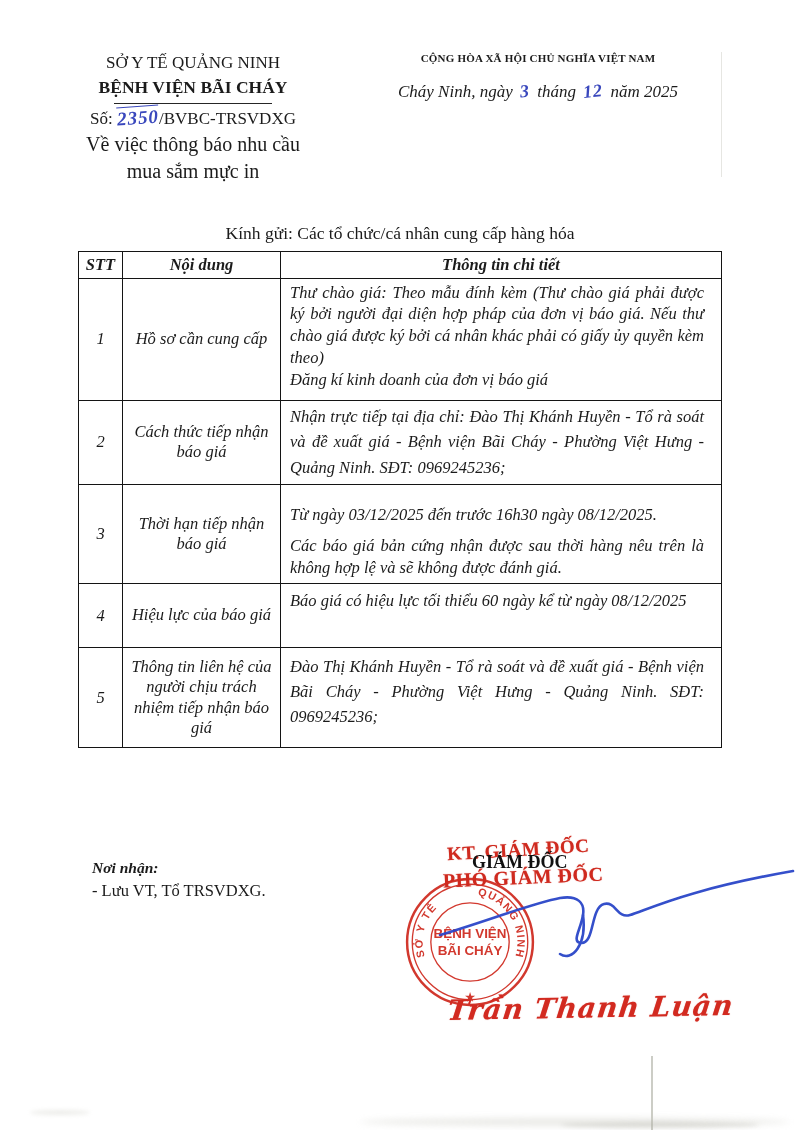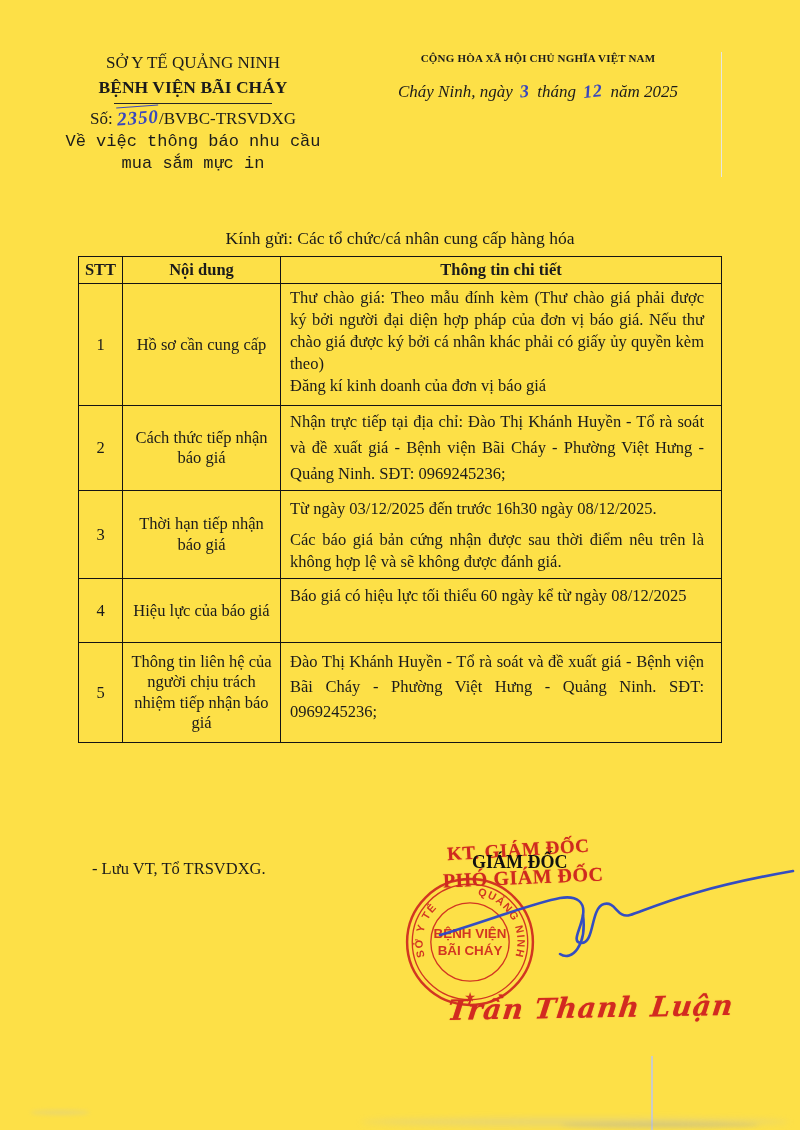--- a/index.html
+++ b/index.html
@@ -1,43 +1,43 @@
 <!DOCTYPE html>
 <html><head>
 <meta charset="utf-8">
 <style>
   html,body{margin:0;padding:0;background:#e9e9e7;}
   .page{
     position:relative;width:800px;height:1130px;margin:0 auto;
-    background:#fde047;overflow:hidden;
+    background:#ffffff;overflow:hidden;
     font-family:"Liberation Serif","DejaVu Serif",serif;color:#1b1b1b;
   }
   
   .letterhead{display:flex;padding-top:52px;}
   .lh-left{width:278px;margin-left:54px;text-align:center;line-height:1.3;}
   .lh-left .l1{font-size:17px;}
   .lh-left .l2{font-size:17.5px;font-weight:bold;margin-top:2px;}
   .org-underline{width:158px;height:0;border-top:1.6px solid #262626;margin:4px auto 2px auto;}
   .lh-left .num{font-size:17px;margin-top:0;}
-  .lh-left .sub{font-size:17px;line-height:1.35;font-family:Liberation Mono, monospace;}
+  .lh-left .sub{font-size:20px;line-height:1.35;}
   .hand{color:#3a48bd;font-style:italic;font-weight:bold;display:inline-block;}
   .hand.num-hw{font-size:19px;transform:rotate(-4deg);text-decoration:overline;letter-spacing:1px;}
   .hand.date-hw{font-size:18px;transform:rotate(-6deg);letter-spacing:1px;padding:0 3px;}
   .lh-right{width:372px;margin-left:20px;text-align:center;}
   .lh-right .r1{font-size:11px;font-weight:bold;letter-spacing:.2px;}
   .lh-right .r2{display:inline-block;font-size:17.5px;font-weight:bold;border-bottom:1.6px solid #262626;padding:0 2px 2px 2px;margin-top:3px;}
   .lh-right .r3{font-style:italic;font-size:17px;margin-top:17px;}
   
   .doc-body{margin:0 71px;}
-  .salutation{text-align:center;font-size:17.5px;margin-top:52px;}
+  .salutation{text-align:center;font-size:17.5px;margin-top:38px;}
   .para{font-size:17.5px;line-height:1.5;text-align:justify;text-indent:38px;margin:2px 0 0 0;}
   
   table.info{border-collapse:collapse;margin:7px 0 0 7px;width:643px;table-layout:fixed;}
   table.info col.c1{width:44px;} table.info col.c2{width:158px;} table.info col.c3{width:441px;}
-  table.info th,table.info td{border:1.6px solid #141414;font-size:16.5px;vertical-align:middle;}
+  table.info th,table.info td{border:1.6px solid #141414;font-size:16.5px;vertical-align:middle;font-style:italic;}
   table.info th{height:24px;font-weight:bold;text-align:center;padding:1px 2px;}
   table.info td.stt{text-align:center;}
   table.info td.nd{text-align:center;padding:2px 6px;line-height:1.22;}
   table.info td.ct{vertical-align:top;padding:3px 17px 4px 9px;line-height:1.33;}
   table.info td.ct p{margin:0;text-align:justify;}
   table.info td.ct p.gap{margin-top:9px;}
   tr.r1 td{height:114px;} tr.r2 td{height:74px;} tr.r3 td{height:80px;}
   tr.r4 td{height:56px;} tr.r5 td{height:92px;}
   .closing{font-size:17.5px;text-indent:38px;margin:10px 0 0 0;}
   
@@ -112,22 +112,22 @@
         <td class="stt">2</td>
         <td class="nd">Cách thức tiếp nhận báo giá</td>
         <td class="ct">
           <p style="line-height:1.55;">Nhận trực tiếp tại địa chỉ: Đào Thị Khánh Huyền - Tổ rà soát và đề xuất giá - Bệnh viện Bãi Cháy - Phường Việt Hưng - Quảng Ninh. SĐT: 0969245236;</p>
         </td>
       </tr>
       <tr class="r3">
         <td class="stt">3</td>
         <td class="nd">Thời hạn tiếp nhận báo giá</td>
         <td class="ct">
-          <p style="margin-top:4px;">Từ ngày 03/12/2025 đến trước 16h30 ngày 08/12/2025.</p>
-          <p class="gap">Các báo giá bản cứng nhận được sau thời điểm nêu trên là không hợp lệ và sẽ không được đánh giá.</p>
+          <p style="margin-top:16px;">Từ ngày 03/12/2025 đến trước 16h30 ngày 08/12/2025.</p>
+          <p class="gap">Các báo giá bản cứng nhận được sau thời hàng nêu trên là không hợp lệ và sẽ không được đánh giá.</p>
         </td>
       </tr>
       <tr class="r4">
         <td class="stt">4</td>
         <td class="nd">Hiệu lực của báo giá</td>
         <td class="ct">
           <p style="margin-top:3px;">Báo giá có hiệu lực tối thiểu 60 ngày kể từ ngày 08/12/2025</p>
         </td>
       </tr>
       <tr class="r5">
@@ -136,20 +136,21 @@
         <td class="ct">
           <p style="margin-top:4px;line-height:1.5;">Đào Thị Khánh Huyền - Tổ rà soát và đề xuất giá - Bệnh viện Bãi Cháy - Phường Việt Hưng - Quảng Ninh. SĐT: 0969245236;</p>
         </td>
       </tr>
     </tbody>
       </table>
 
   </div>
 
   <div class="recipients">
+    <div class="t">Nơi nhận:</div>
     <div class="i2">- Lưu VT, Tổ TRSVDXG.</div>
   </div>
 
   <div class="sig-title sig-red1">KT. GIÁM ĐỐC</div>
   <div class="sig-title sig-black">GIÁM ĐỐC</div>
   <div class="sig-title sig-red2">PHÓ GIÁM ĐỐC</div>
 
   <svg class="stamp" viewBox="0 0 128 128">
     <defs>
       <path id="arc" d="M 22.3 83.4 A 46 46 0 1 1 105.7 83.4" fill="none"></path>

